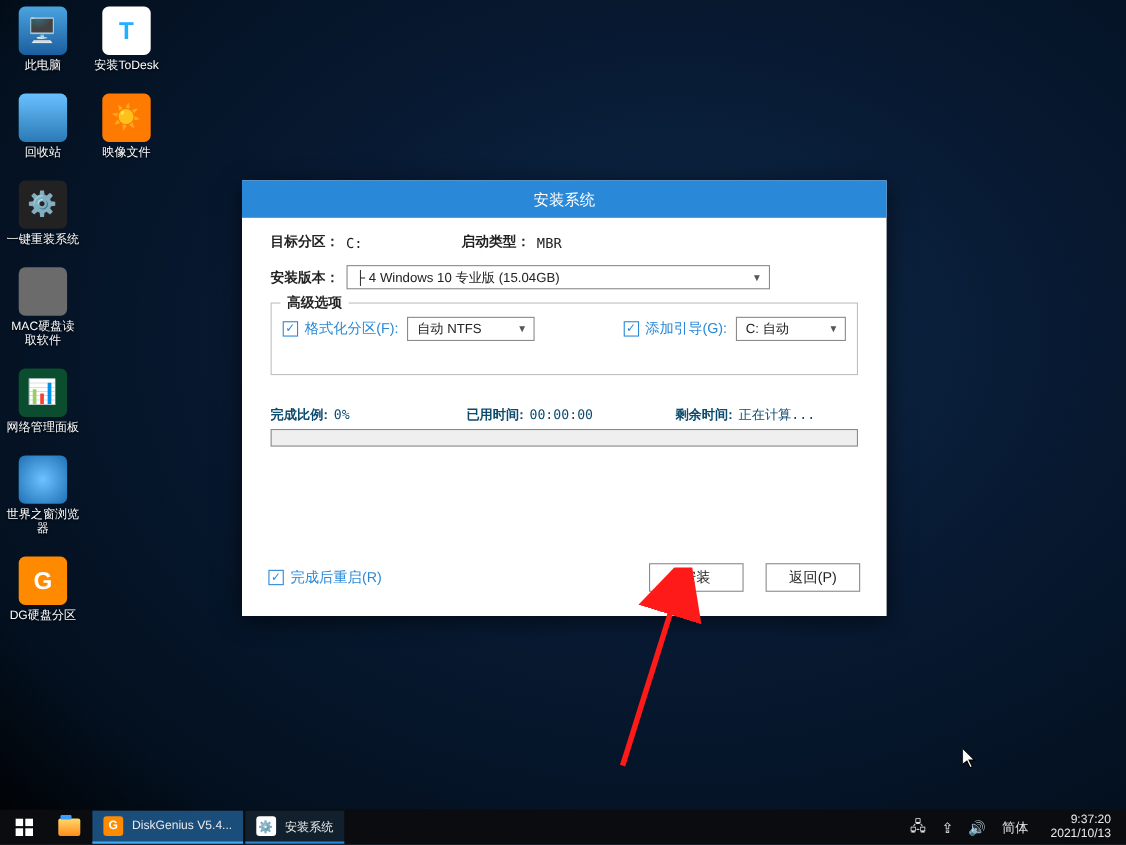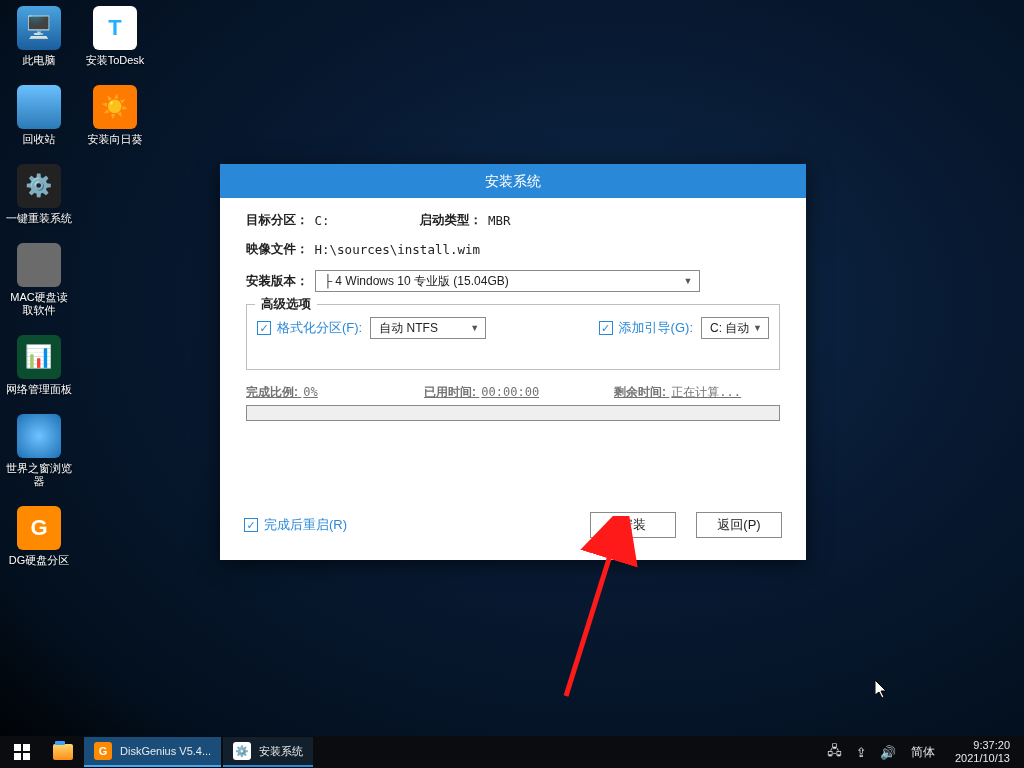--- a/index.html
+++ b/index.html
@@ -26,29 +26,29 @@
   .titlebar { height:34px; background:#2a88d8; color:#fff; text-align:center; line-height:34px; font-size:14px; font-weight:500; }
   .body { padding:14px 26px 0 26px; color:#333; font-size:12px; }
   .row { display:flex; align-items:center; margin-bottom:12px; }
   .lblk { font-size:12.5px; font-weight:600; color:#222; margin-right:6px; }
   .valk { font-family: "SimSun", monospace; font-size:12.5px; color:#222; }
   .gap { width:90px; display:inline-block; }
   .select { display:inline-flex; align-items:center; border:1px solid #8a8a8a; height:22px; background:#fff; padding:0 6px 0 8px; font-family:"SimSun",monospace; font-size:12px; color:#222; cursor:default; position:relative; }
   .select .arr { margin-left:auto; font-size:9px; color:#555; }
   .sel-wide { width:385px; justify-content:space-between; }
   .sel-sm1 { width:116px; }
-  .sel-sm2 { width:68px; }
+  .sel-sm2 { width:100px; }
   .fieldset { border:1px solid #bfbfbf; margin-top:0px; padding:12px 10px 16px 10px; position:relative; }
   .fieldset .legend { position:absolute; top:-9px; left:8px; background:#fff; padding:0 6px; font-size:12.5px; color:#222; font-weight:600; }
   .optrow { display:flex; align-items:center; }
   .chk { display:inline-flex; align-items:center; color:#2a88d8; font-size:13px; cursor:default; }
   .chk .box { width:14px; height:14px; border:1.5px solid #2a88d8; margin-right:6px; display:flex; align-items:center; justify-content:center; font-size:11px; color:#2a88d8; line-height:1; }
   .chk .box::after { content:"✓"; }
   .spacer { flex:1; }
-  .progress-meta { display:flex; font-size:12px; color:#737373; margin-top:14px; font-weight:600;text-decoration:underline; }
+  .progress-meta { display:flex; font-size:12px; color:#0c4a6e; margin-top:28px; font-weight:600; }
   .progress-meta span { font-weight:400; font-family:"SimSun",monospace; margin-left:2px; }
   .pm-left { width:178px; }
   .pm-mid { width:190px; }
   .pbar { height:16px; border:1px solid #8a8a8a; background:#efefef; margin-top:4px; }
   .footer { position:absolute; left:24px; right:24px; bottom:22px; display:flex; align-items:center; }
   .btn { width:86px; height:26px; border:1px solid #8a8a8a; background:#fff; color:#222; font-size:13px; display:flex; align-items:center; justify-content:center; cursor:default; }
   .btn + .btn { margin-left:20px;text-align:right; }
 
   
   .arrow { position:absolute; left:556px; top:516px; pointer-events:none; }
@@ -105,38 +105,34 @@
         <div class="lbl">DG硬盘分区</div>
       </div>
   </div>
   <div class="dcol">
     <div class="dicon">
         <div class="img i-todesk">T</div>
         <div class="lbl">安装ToDesk</div>
       </div>
     <div class="dicon">
         <div class="img i-sun">☀️</div>
-        <div class="lbl">安装向日葵</div>
+        <div class="lbl">映像文件</div>
       </div>
   </div>
 </div>
 
 <div class="win">
   <div class="titlebar">安装系统</div>
   <div class="body">
     <div class="row">
       <span class="lblk">目标分区：</span>
       <span class="valk">C:</span>
       <span class="gap"></span>
       <span class="lblk">启动类型：</span>
       <span class="valk">MBR</span>
-    </div>
-    <div class="row">
-      <span class="lblk">映像文件：</span>
-      <span class="valk">H:\sources\install.wim</span>
     </div>
     <div class="row">
       <span class="lblk">安装版本：</span>
       <div class="select sel-wide">
         <span>├ 4 Windows 10 专业版 (15.04GB)</span>
         <span class="arr">▼</span>
       </div>
     </div>
 
     <div class="fieldset">

